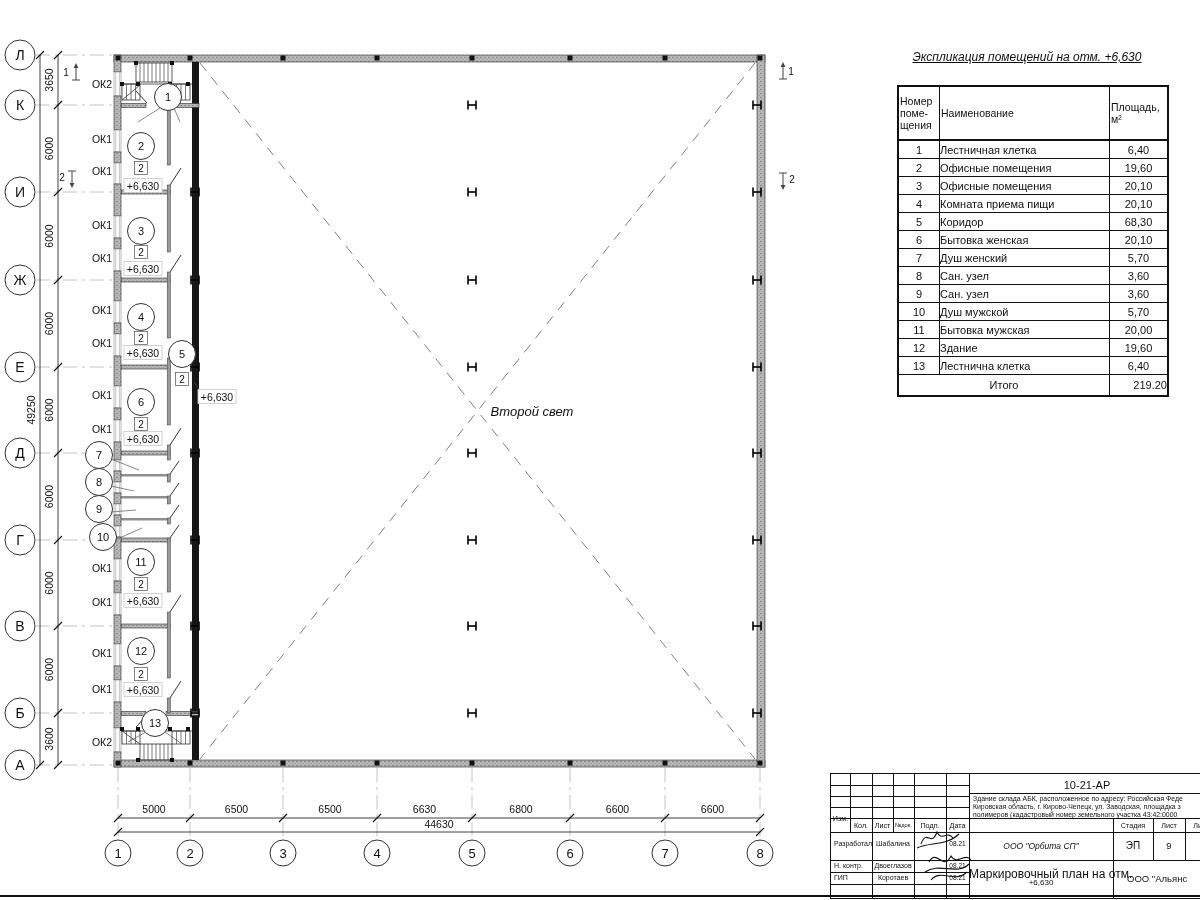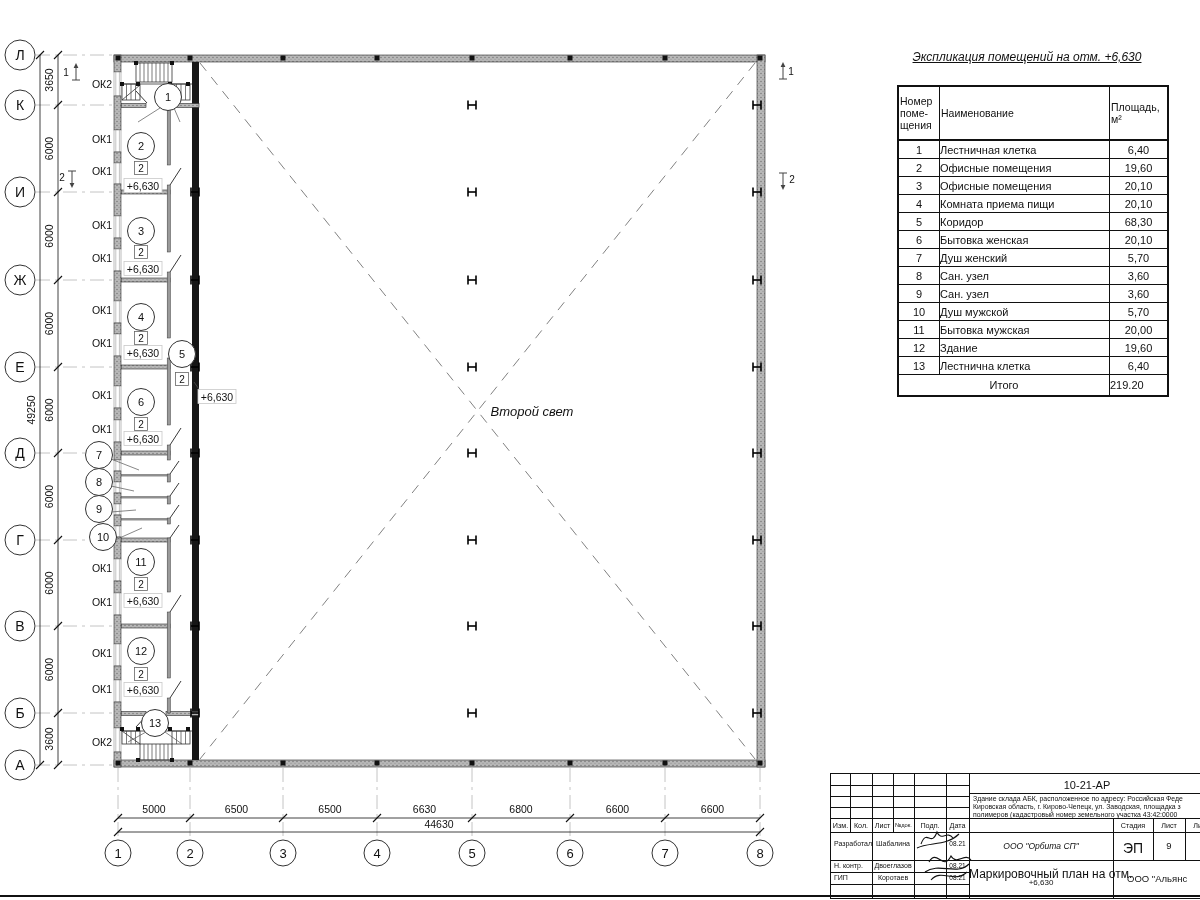--- a/index.html
+++ b/index.html
@@ -15,21 +15,21 @@
   table.sched{position:absolute;left:897px;top:85px;width:260px;table-layout:fixed;
               border-collapse:collapse;border:2px solid #111;}
   .sched th,.sched td{border:1px solid #111;overflow:hidden;}
   .sched thead th{height:50px;font-weight:normal;font-size:10.5px;text-align:left;
                   vertical-align:middle;white-space:pre-line;}
   .sched thead tr{border-bottom:2px solid #111;}
   .sched td{height:17px;font-size:11px;padding:0;}
   .c1{width:38px;} .c2{width:167px;} .c3{width:55px;}
   .cnum{text-align:center;} .cname{padding-left:6px;} .carea{text-align:center;}
   .sched tfoot td{height:20px;}
-  .tot-l{text-align:center;padding-right:10px;} .tot-v{text-align:left;}
+  .tot-l{text-align:center;padding-right:10px;} .tot-v{text-align:right;}
   .tb{position:absolute;left:830px;top:773px;width:375px;height:124px;
       border:1.6px solid #111;font-size:7.2px;}
   .tb .vl{position:absolute;width:1px;background:#111;}
   .tb .hl{position:absolute;height:1px;background:#111;}
   .tb .t{position:absolute;white-space:nowrap;}
   .tb .ctr{text-align:center;}
   .bline{position:absolute;left:0;top:895px;width:1200px;height:2px;background:#111;}
 </style>
 </head>
 <body>
@@ -605,42 +605,42 @@
     <div class="hl" style="left:0;top:44px;width:375px"></div>
     <div class="hl" style="left:0;top:58px;width:375px"></div>
     <div class="hl" style="left:0;top:86px;width:375px"></div>
     <div class="hl" style="left:0;top:98px;width:138px"></div>
     <div class="hl" style="left:0;top:110px;width:138px"></div>
 
     <div class="t ctr" style="left:140px;top:5px;width:232px;font-size:11px">10-21-АР</div>
     <div class="t" style="left:142px;top:21px;font-size:6.9px">Здание склада АБК, расположенное по адресу: Российская Феде</div>
     <div class="t" style="left:142px;top:29px;font-size:6.9px">Кировская область, г. Кирово-Чепецк, ул. Заводская, площадка з</div>
     <div class="t" style="left:142px;top:37px;font-size:6.9px">полимеров (кадастровый номер земельного участка 43:42:0000</div>
-    <div class="t ctr" style="left:0;top:47px;width:19px">Изм.</div>
+    <div class="t ctr" style="left:0;top:40px;width:19px">Изм.</div>
     <div class="t ctr" style="left:19px;top:47px;width:22px">Кол.</div>
     <div class="t ctr" style="left:41px;top:47px;width:21px">Лист</div>
     <div class="t ctr" style="left:62px;top:48px;width:21px;font-size:5.8px">№док.</div>
     <div class="t ctr" style="left:83px;top:47px;width:32px">Подп.</div>
     <div class="t ctr" style="left:115px;top:47px;width:23px">Дата</div>
     <div class="t" style="left:3px;top:66px;font-size:7px">Разработал</div>
     <div class="t ctr" style="left:41px;top:66px;width:42px;font-size:7px">Шабалина</div>
     <div class="t ctr" style="left:115px;top:66px;width:23px;font-size:6.5px">08.21</div>
     <div class="t" style="left:3px;top:88px;font-size:7px">Н. контр.</div>
     <div class="t ctr" style="left:41px;top:88px;width:42px;font-size:7px">Двоеглазов</div>
     <div class="t ctr" style="left:115px;top:88px;width:23px;font-size:6.5px">08.21</div>
     <div class="t" style="left:3px;top:100px;font-size:7px">ГИП</div>
     <div class="t ctr" style="left:41px;top:100px;width:42px;font-size:7px">Коротаев</div>
     <div class="t ctr" style="left:115px;top:100px;width:23px;font-size:6.5px">08.21</div>
     <div class="t ctr" style="left:138px;top:58px;width:144px;height:28px;line-height:28px;font-size:8.5px;font-style:italic">ООО "Орбита СП"</div>
     <div class="t ctr" style="left:138px;top:93px;width:144px;font-size:12px">Маркировочный план на отм.</div>
     <div class="t ctr" style="left:138px;top:104px;width:144px;font-size:8px">+6,630</div>
     <div class="t ctr" style="left:282px;top:47px;width:40px">Стадия</div>
     <div class="t ctr" style="left:322px;top:47px;width:32px">Лист</div>
     <div class="t ctr" style="left:354px;top:47px;width:40px">Листов</div>
-    <div class="t ctr" style="left:282px;top:66px;width:40px;font-size:14px">ЭП</div>
+    <div class="t ctr" style="left:282px;top:66px;width:40px;font-size:10px">ЭП</div>
     <div class="t ctr" style="left:322px;top:66px;width:32px;font-size:9.5px">9</div>
     <div class="t ctr" style="left:354px;top:66px;width:40px;font-size:9.5px">1</div>
     <div class="t" style="left:296px;top:99px;font-size:9.5px">ООО "Альянс</div>
 
     <svg width="70" height="72" style="left:80px;top:50px">
       <path d="M10,20 C16,4 20,24 26,8 C30,18 36,6 42,14 M6,24 C18,18 36,22 48,10" fill="none" stroke="#111" stroke-width="1.1"></path>
       <path d="M18,38 C26,24 32,48 40,32 C46,42 54,28 60,36 M14,48 C28,38 46,52 58,40 M20,56 C30,44 44,60 56,48" fill="none" stroke="#111" stroke-width="1.1"></path>
     </svg>
   </div>
 

